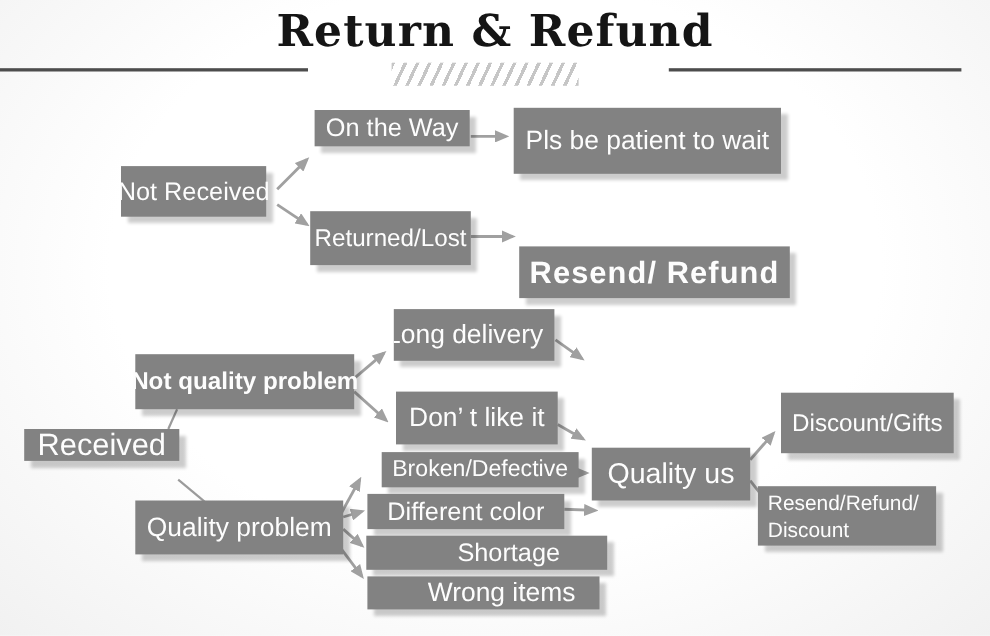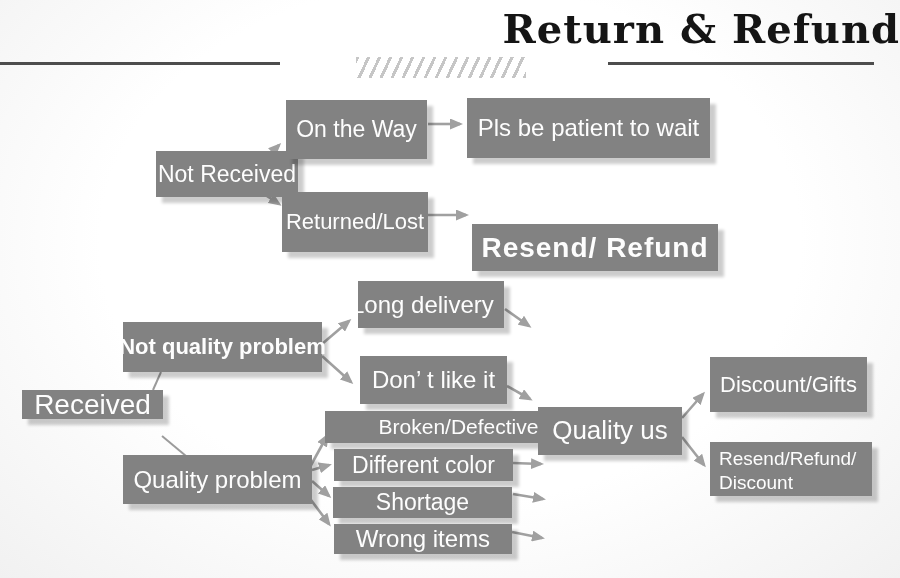--- a/index.html
+++ b/index.html
@@ -12,21 +12,21 @@
     --c-title:#151515;
     --c-background:#fbfbfb;
   }
   html,body{margin:0;padding:0;}
   body{font-family:"Liberation Sans",sans-serif;}
   .stage{
     position:relative;width:900px;height:578px;overflow:hidden;
     background:radial-gradient(ellipse at 50% 42%, #ffffff 55%, #f1f1f1 100%);
   }
   .title{
-    position:absolute;top:5px;left:0;width:900px;text-align:right;
+    position:absolute;top:5px;left:0;width:900px;text-align:center;
     font-family:"DejaVu Serif","Liberation Serif",serif;font-weight:700;
     font-size:40px;color:var(--c-title);letter-spacing:1px;margin:0;
   }
   .rule{position:absolute;top:62px;height:3px;background:var(--c-rule);}
   .rule-left{left:0;width:280px;}
   .rule-right{left:608px;width:266px;}
   .hatch{
     position:absolute;left:356px;top:57px;width:170px;height:21px;
     background:repeating-linear-gradient(115deg,var(--c-hatch) 0 3px,transparent 3px 10px);
   }
@@ -34,37 +34,37 @@
     position:absolute;display:flex;align-items:center;justify-content:center;
     background:var(--c-box);color:var(--c-box_text);
     box-shadow:6px 6px 3px rgba(0,0,0,0.20);
     white-space:nowrap;line-height:1.05;
   }
   .arrows{position:absolute;left:0;top:0;pointer-events:none;}
   .arrow{stroke:var(--c-arrow);stroke-width:2.6px;fill:none;}
   .connector{stroke:var(--c-connector);stroke-width:2px;fill:none;}
   .ah{fill:var(--c-arrow);}
 
-  #nb-notrec  {left:110px;top:151px;width:142px;height:46px;font-size:23px;margin-left:46px;}
-  #nb-onway   {left:286px;top:100px;width:141px;height:59px;font-size:23px;text-align:right;}
+  #nb-notrec  {left:110px;top:151px;width:132px;height:46px;font-size:23px;}
+  #nb-onway   {left:286px;top:100px;width:141px;height:33px;font-size:23px;text-align:right;}
   #nb-pls     {left:467px;top:98px; width:243px;height:60px;font-size:24px;}
-  #nb-retlost {left:282px;top:192px;width:146px;height:60px;font-size:22px;}
+  #nb-retlost {left:282px;top:192px;width:146px;height:49px;font-size:22px;}
   #nb-resref  {left:472px;top:190px;width:246px;height:47px;font-size:28px;font-weight:600;letter-spacing:1px;margin-top:34px;}
   #nb-nqp     {left:123px;top:322px;width:199px;height:50px;font-size:22px;font-weight:bold;}
   #nb-longdel {left:358px;top:281px;width:146px;height:47px;font-size:24px;justify-content:flex-start;overflow:hidden;text-indent:-7px;}
   #nb-dontlike{left:360px;top:356px;width:147px;height:48px;font-size:24px;}
   #nb-received{left:22px; top:390px;width:141px;height:29px;font-size:28px;}
   #nb-qp      {left:123px;top:455px;width:189px;height:49px;font-size:24px;}
-  #nb-broken  {left:325px;top:411px;width:179px;height:32px;font-size:21px;padding-left:44px;}
+  #nb-broken  {left:347px;top:411px;width:179px;height:32px;font-size:21px;}
   #nb-diffcol {left:334px;top:449px;width:179px;height:32px;font-size:23px;}
-  #nb-shortage{left:333px;top:487px;width:179px;height:31px;font-size:23px;}
-  #nb-wrong   {left:334px;top:524px;width:178px;height:30px;font-size:24px;}
+  #nb-shortage{left:333px;top:487px;width:179px;height:31px;font-size:23px;padding-left:40px;}
+  #nb-wrong   {left:334px;top:524px;width:178px;height:30px;font-size:24px;padding-left:33px;}
   #nb-contact {left:538px;top:407px;width:144px;height:48px;font-size:26px;}
   #nb-discgift{left:710px;top:357px;width:157px;height:55px;font-size:22px;}
-  #nb-rrd     {left:710px;top:442px;width:162px;height:54px;font-size:19px;
+  #nb-rrd     {left:689px;top:442px;width:162px;height:54px;font-size:19px;
                justify-content:flex-start;align-items:flex-start;text-align:left;
                padding:5px 0 10px 9px;box-sizing:border-box;white-space:normal;line-height:1.25;}
 </style>
 </head>
 <body>
 
 <div class="stage">
 
   <h1 class="title">Return &amp; Refund</h1>
   <div class="rule rule-left"></div>

